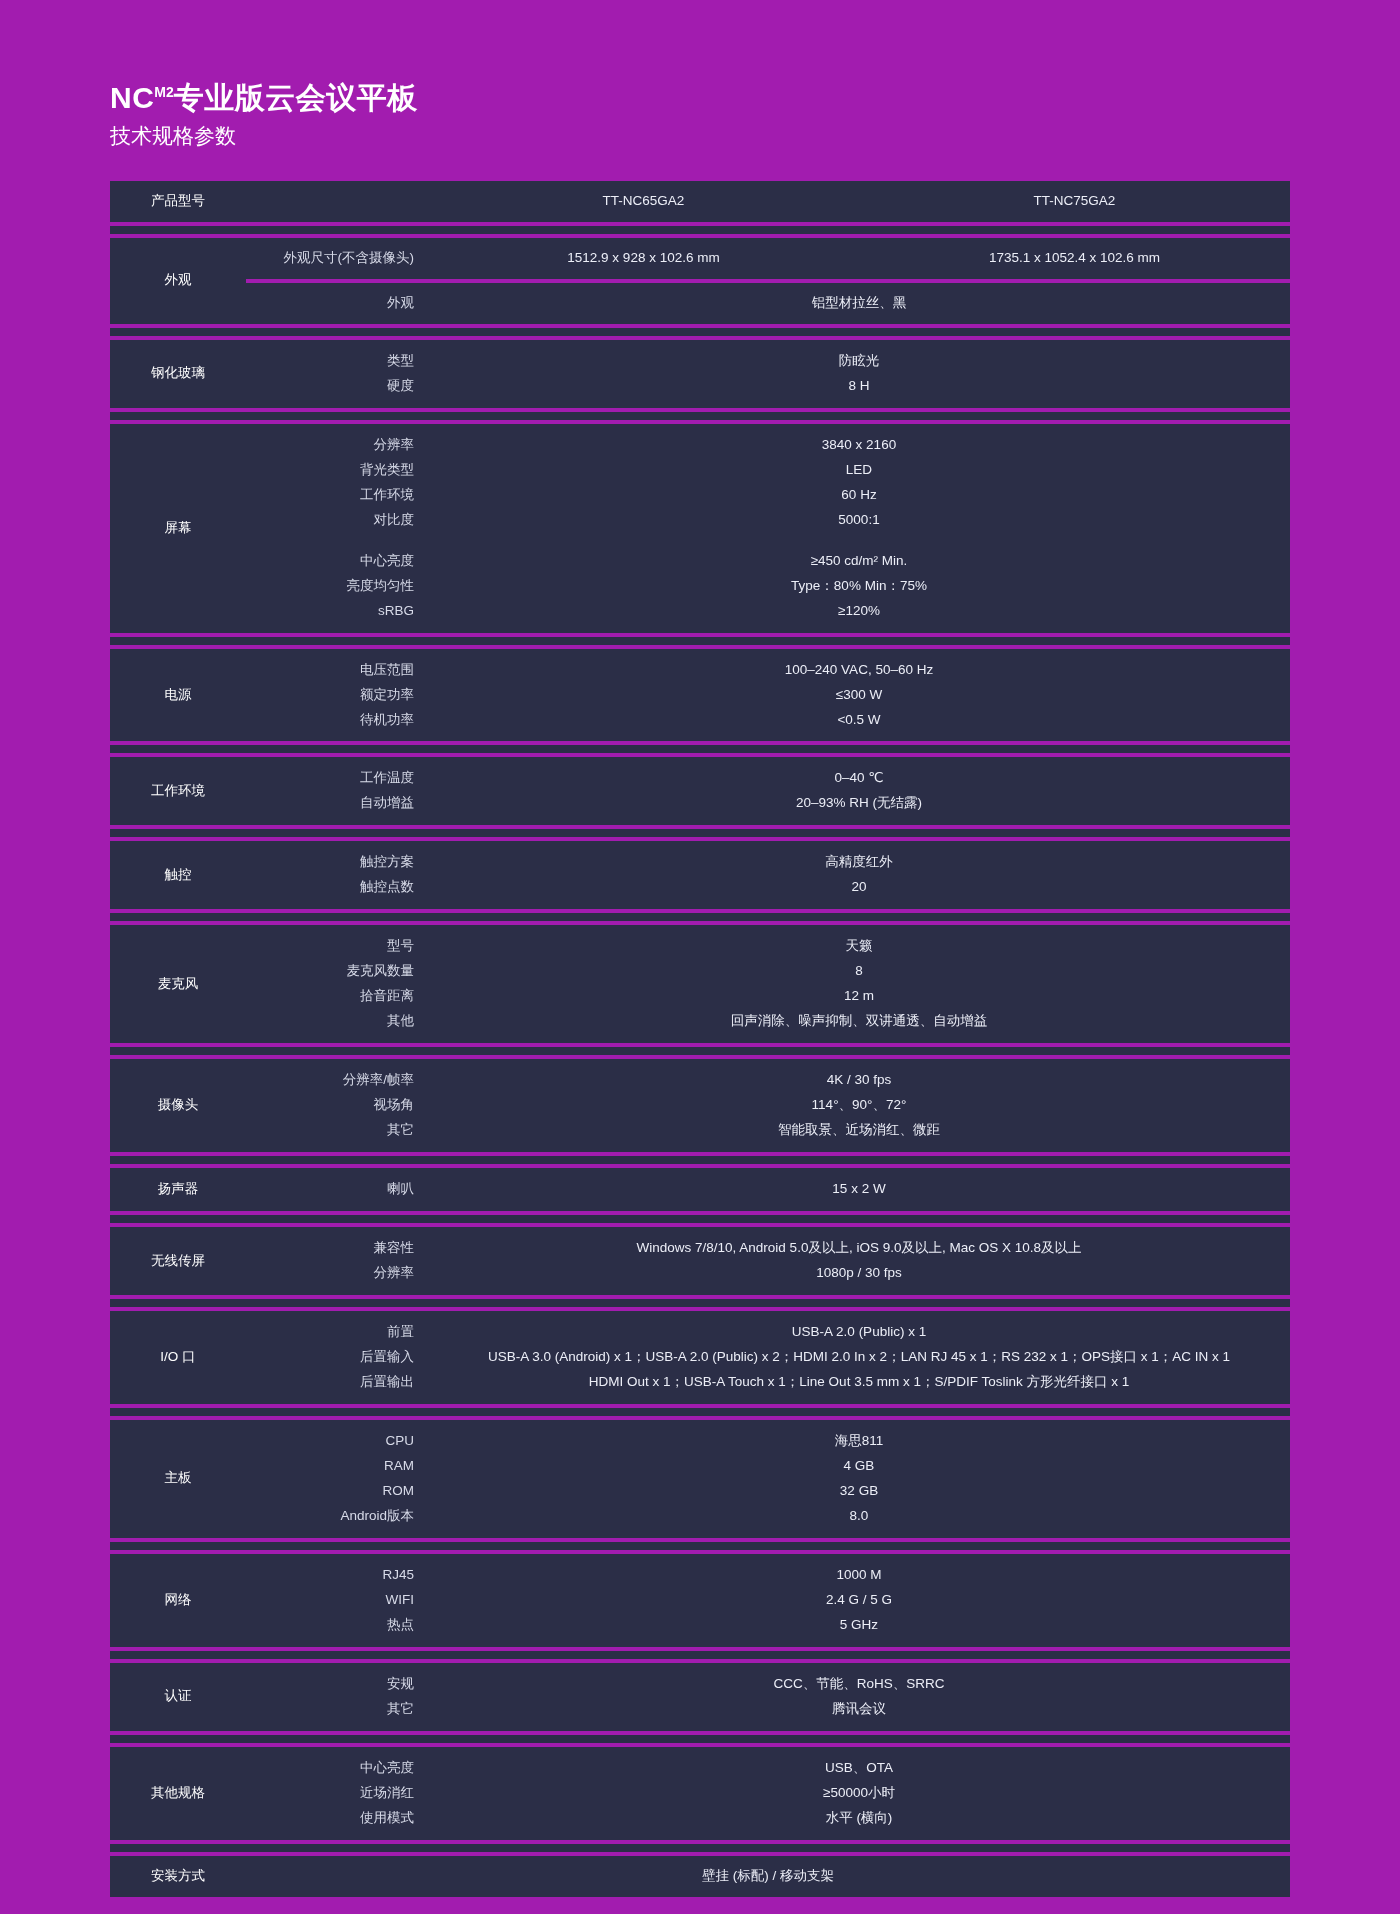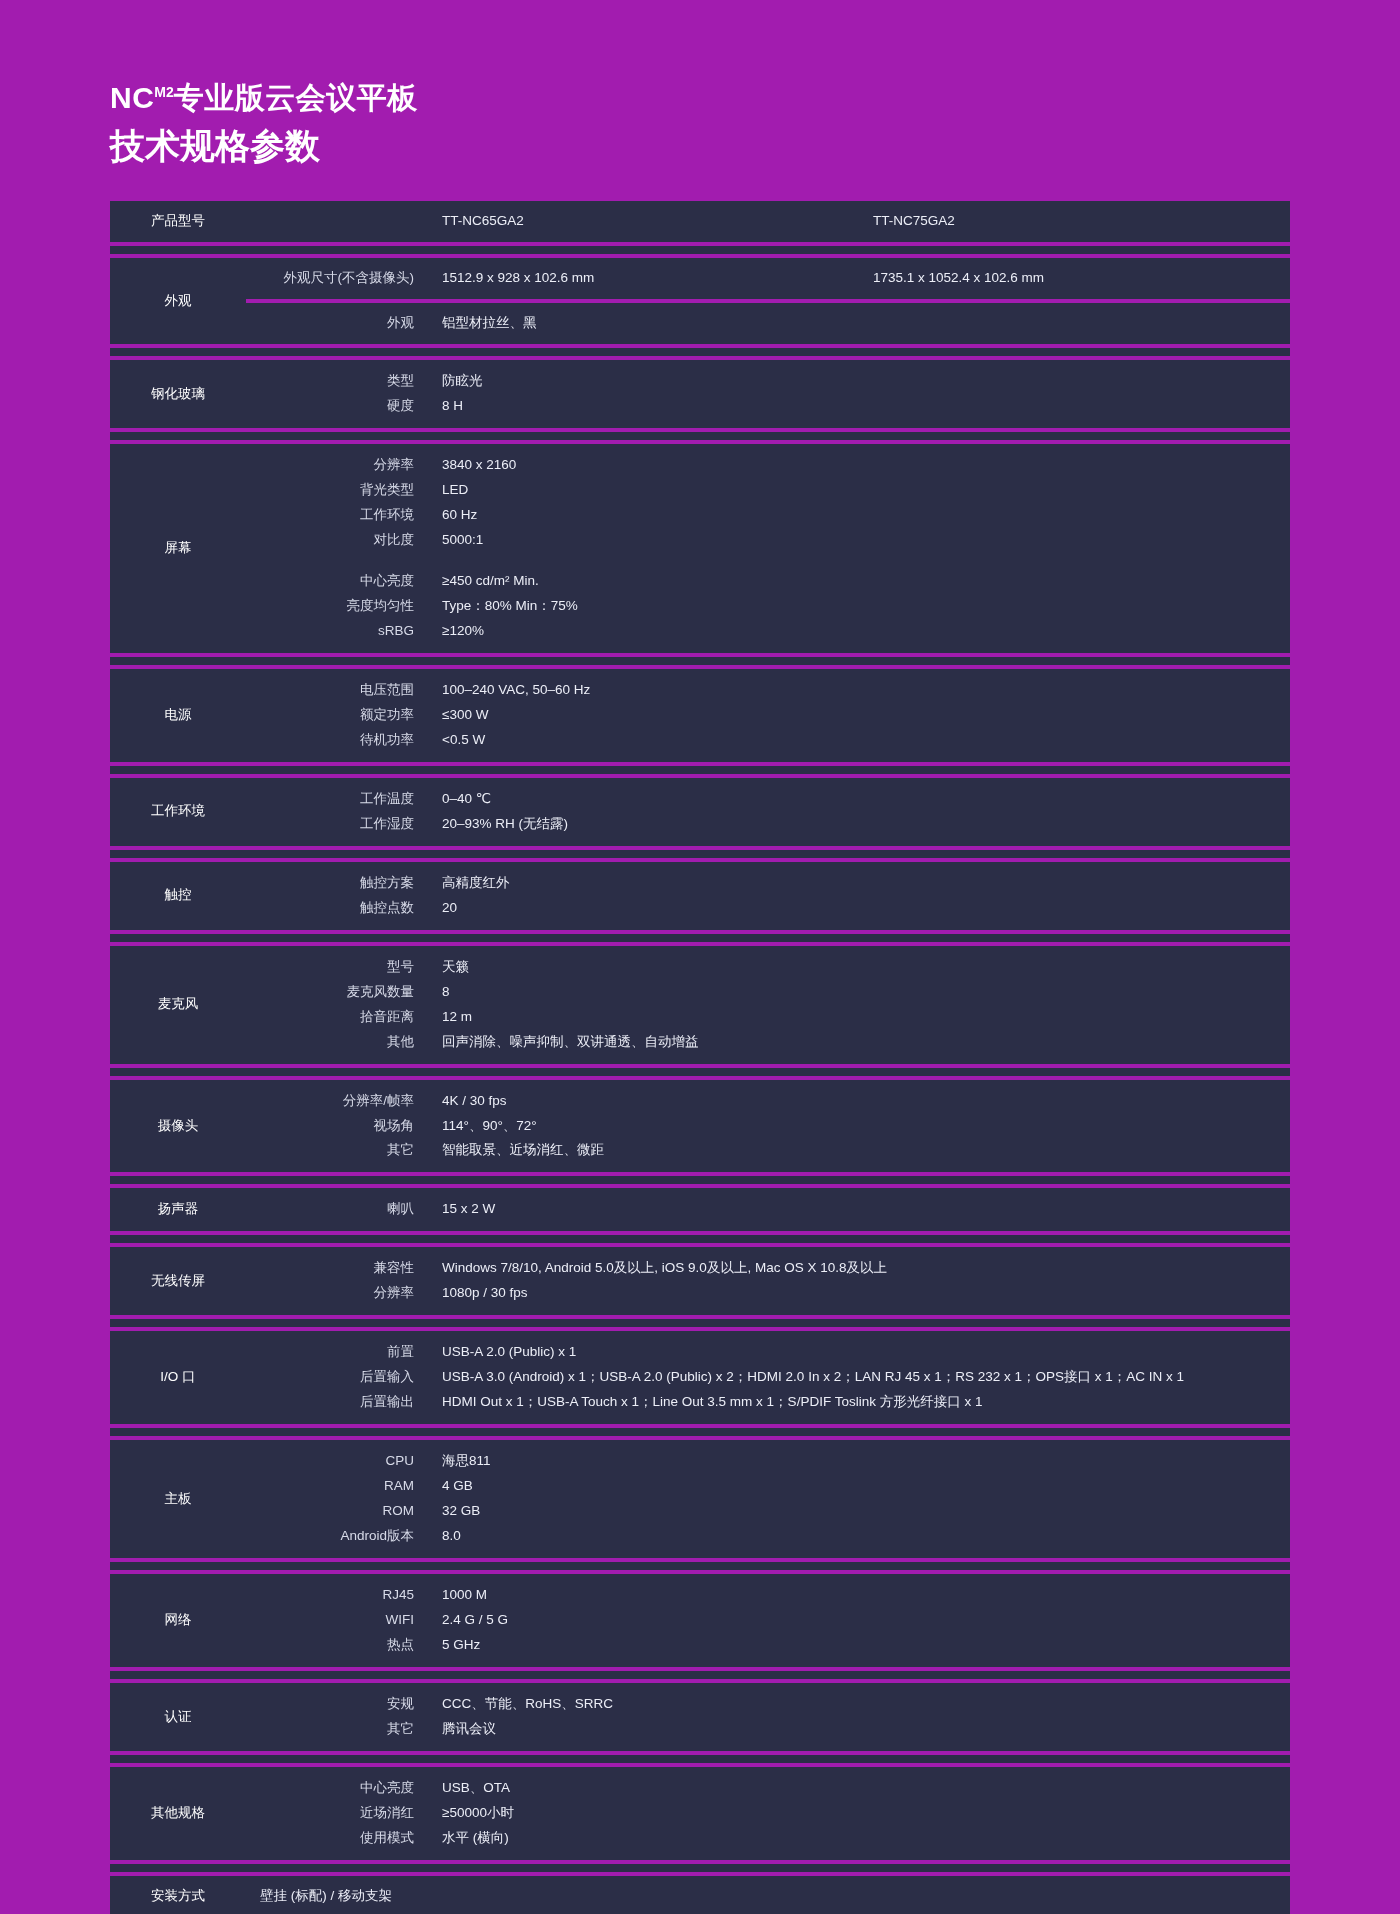--- a/index.html
+++ b/index.html
@@ -31,22 +31,22 @@
     color: #ffffff;
     line-height: 1.35;
   }
   .title-line1 .sup {
     font-size: 14px;
     vertical-align: super;
     font-weight: bold;
     letter-spacing: 0;
   }
   .title-line2 {
-    font-size: 35px;
-    font-weight: bold;
+    font-size: 21px;
+    font-weight: normal;
     color: #ffffff;
     line-height: 1.45;
     margin-top: 2px;
   }
 
   .table-wrap {
     margin: 26px 78px 0 110px;
     width: 1180px;
   }
 
@@ -76,20 +76,21 @@
     text-align: center;
     font-size: 15px;
     color: #ffffff;
   }
   td.sub .cell {
     text-align: right;
     color: #d7dae8;
     padding-left: 18px;
   }
   td.val .cell {
+    text-align: center;
     color: #eceef7;
   }
   td.gap {
     background: transparent;
   }
   .rows .r {
     display: block;
     white-space: nowrap;
     overflow: hidden;
     text-overflow: ellipsis;
@@ -230,21 +231,21 @@
           <tr>
             <td class="gap" colspan="4" style="height: 8px;"></td>
           </tr>
           <tr>
             <td class="cat">
               <div class="cell">工作环境</div>
             </td>
             <td class="sub">
               <div class="cell rows">
                 <span class="r">工作温度</span>
-                <span class="r">工作湿度</span>
+                <span class="r">自动增益</span>
               </div>
             </td>
             <td class="val" colspan="2">
               <div class="cell rows">
                 <span class="r">0–40 ℃</span>
                 <span class="r">20–93% RH (无结露)</span>
               </div>
             </td>
           </tr>
           <tr>

